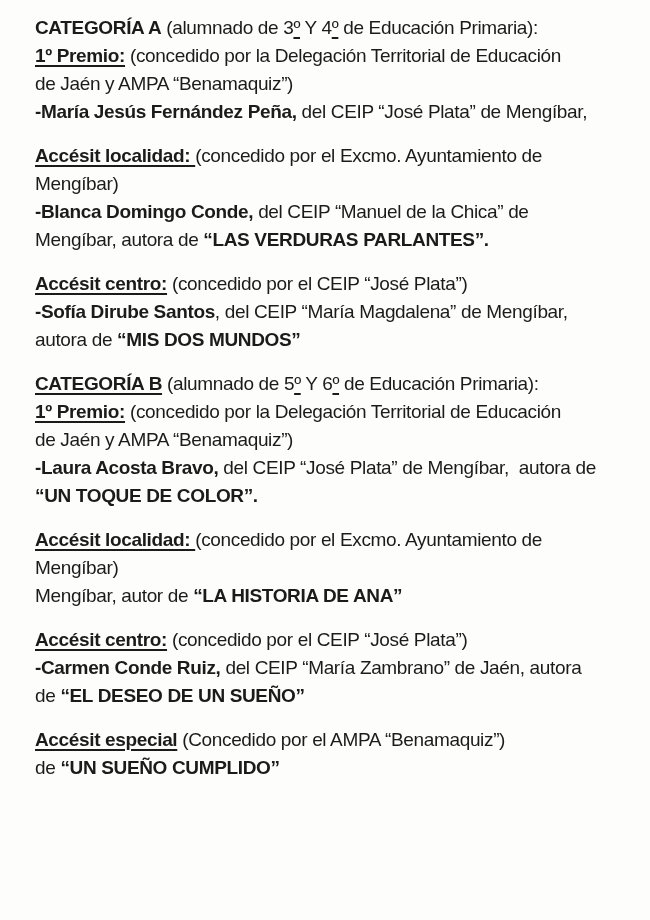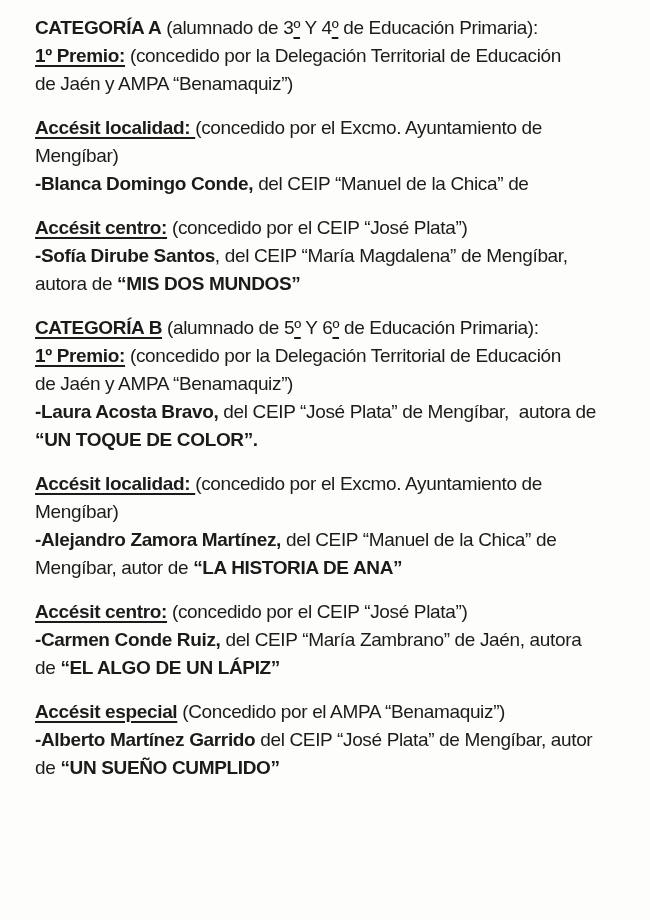--- a/index.html
+++ b/index.html
@@ -39,48 +39,48 @@
 </style>
 </head>
 <body>
 
 <div class="page">
   <div>
       <div class="block">
         <div class="line"><span class="run-bold">CATEGORÍA A</span><span> (alumnado de 3</span><span class="run-underline">º</span><span> Y 4</span><span class="run-underline">º</span><span> de Educación Primaria):</span></div>
         <div class="line"><span class="run-bold run-underline">1º Premio:</span><span> (concedido por la Delegación Territorial de Educación</span></div>
         <div class="line"><span>de Jaén y AMPA “Benamaquiz”)</span></div>
+        <div class="line"><span class="run-bold">-María Jesús Fernández Peña,</span><span> del CEIP “José Plata” de Mengíbar,</span></div>
       </div>
       <div class="block">
         <div class="line"><span class="run-bold run-underline">Accésit localidad: </span><span>(concedido por el Excmo. Ayuntamiento de</span></div>
         <div class="line"><span>Mengíbar)</span></div>
         <div class="line"><span class="run-bold">-Blanca Domingo Conde,</span><span> del CEIP “Manuel de la Chica” de</span></div>
+        <div class="line"><span>Mengíbar, autora de </span><span class="run-bold">“LAS VERDURAS PARLANTES”.</span></div>
       </div>
       <div class="block">
         <div class="line"><span class="run-bold run-underline">Accésit centro:</span><span> (concedido por el CEIP “José Plata”)</span></div>
         <div class="line"><span class="run-bold">-Sofía Dirube Santos</span><span>, del CEIP “María Magdalena” de Mengíbar,</span></div>
         <div class="line"><span>autora de </span><span class="run-bold">“MIS DOS MUNDOS”</span></div>
       </div>
       <div class="block">
         <div class="line"><span class="run-bold run-underline">CATEGORÍA B</span><span> (alumnado de 5</span><span class="run-underline">º</span><span> Y 6</span><span class="run-underline">º</span><span> de Educación Primaria):</span></div>
         <div class="line"><span class="run-bold run-underline">1º Premio:</span><span> (concedido por la Delegación Territorial de Educación</span></div>
         <div class="line"><span>de Jaén y AMPA “Benamaquiz”)</span></div>
         <div class="line"><span class="run-bold">-Laura Acosta Bravo,</span><span> del CEIP “José Plata” de Mengíbar,  autora de</span></div>
         <div class="line"><span class="run-bold">“UN TOQUE DE COLOR”.</span></div>
       </div>
       <div class="block">
         <div class="line"><span class="run-bold run-underline">Accésit localidad: </span><span>(concedido por el Excmo. Ayuntamiento de</span></div>
         <div class="line"><span>Mengíbar)</span></div>
-        <div class="line"><span class="run-bold">-Alejandro Zamora Martínez,</span><span> del CEIP “Manuel de la Chica” de</span></div>
         <div class="line"><span>Mengíbar, autor de </span><span class="run-bold">“LA HISTORIA DE ANA”</span></div>
       </div>
       <div class="block">
         <div class="line"><span class="run-bold run-underline">Accésit centro:</span><span> (concedido por el CEIP “José Plata”)</span></div>
         <div class="line"><span class="run-bold">-Carmen Conde Ruiz,</span><span> del CEIP “María Zambrano” de Jaén, autora</span></div>
-        <div class="line"><span>de </span><span class="run-bold">“EL ALGO DE UN LÁPIZ”</span></div>
+        <div class="line"><span>de </span><span class="run-bold">“EL DESEO DE UN SUEÑO”</span></div>
       </div>
       <div class="block">
         <div class="line"><span class="run-bold run-underline">Accésit especial</span><span> (Concedido por el AMPA “Benamaquiz”)</span></div>
-        <div class="line"><span class="run-bold">-Alberto Martínez Garrido</span><span> del CEIP “José Plata” de Mengíbar, autor</span></div>
         <div class="line"><span>de </span><span class="run-bold">“UN SUEÑO CUMPLIDO”</span></div>
       </div>
     </div>
 </div>
 
 </body></html>

